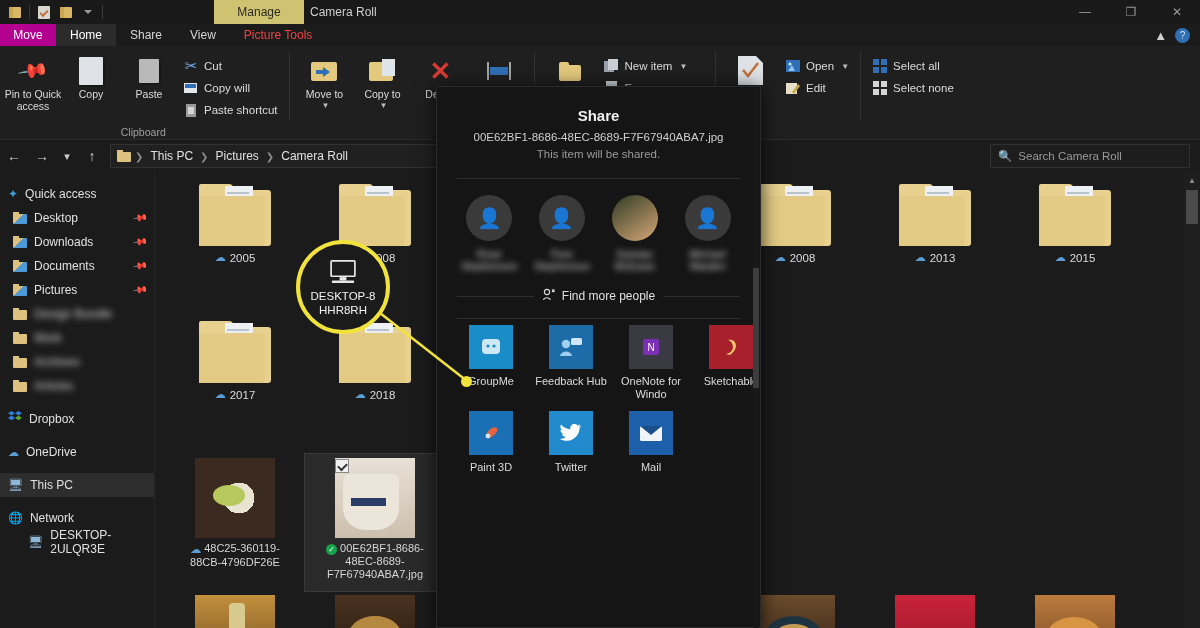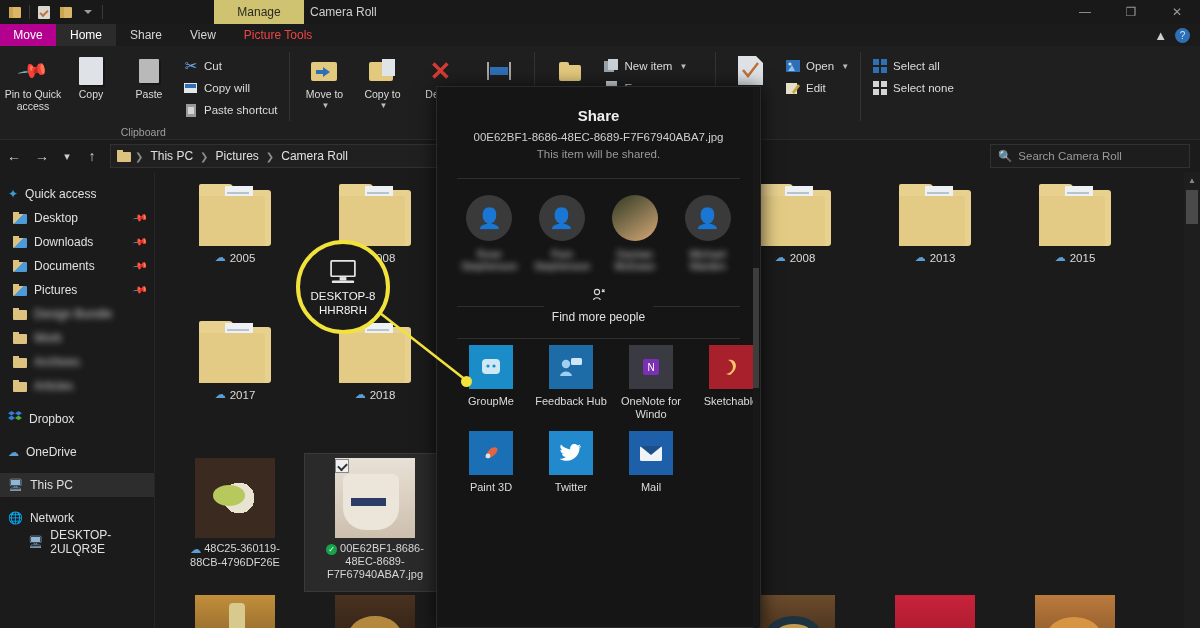--- a/index.html
+++ b/index.html
@@ -178,21 +178,21 @@
   .share-file{ text-align:center;font-size:11.5px;color:#cfcfcf;margin-top:7px;}
   .share-sub{ text-align:center;font-size:11.5px;color:#9a9a9a;margin-top:5px;}
   .hr{ height:1px;background:#2e2e2e;margin:18px 20px 0 20px;}
   .contacts{ display:flex;justify-content:space-around;padding:16px 16px 0 16px;}
   .contact{ width:66px;display:flex;flex-direction:column;align-items:center;}
   .avatar{ width:46px;height:46px;border-radius:50%;background:#3a3a3a;display:flex;align-items:center;justify-content:center;color:#777;font-size:20px;}
   .avatar.photo{ background:linear-gradient(145deg,#2f3a24,#d7a978);}
   .cname{ margin-top:7px;font-size:10.5px;color:#cfcfcf;text-align:center;line-height:12px;filter:blur(3px);}
   .findrow{ display:flex;align-items:center;gap:8px;padding:0 20px;margin-top:16px;}
   .findrow .ln{ flex:1;height:1px;background:#2e2e2e;}
-  .findrow .lbl{ display:flex;align-items:center;gap:6px;font-size:12px;color:#e0e0e0;flex-direction:column;}
+  .findrow .lbl{ display:flex;align-items:center;gap:6px;font-size:12px;color:#e0e0e0;}
   .devices{ padding:18px 0 0 36px; }
   .device{ width:92px;display:flex;flex-direction:column;align-items:center;}
   .dev-ic{ width:34px;height:28px;position:relative;}
   .dev-ic .scr{position:absolute;left:2px;top:0;width:30px;height:20px;border:2px solid #e6e6e6;border-radius:2px;}
   .dev-ic .st{position:absolute;left:13px;top:20px;width:8px;height:4px;background:#e6e6e6;}
   .dev-ic .bs{position:absolute;left:4px;top:24px;width:26px;height:2.5px;background:#e6e6e6;border-radius:1px;}
   .dname{ margin-top:7px;font-size:11.5px;color:#e2e2e2;text-align:center;line-height:14px;}
   .apps{ display:grid;grid-template-columns:repeat(4,80px);padding:6px 0 0 14px;row-gap:4px;}
   .app{ width:80px;display:flex;flex-direction:column;align-items:center;}
   .app-ic{ width:44px;height:44px;display:flex;align-items:center;justify-content:center;}

